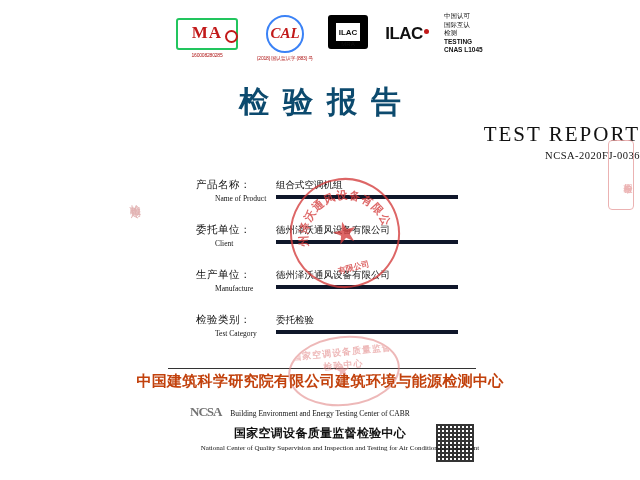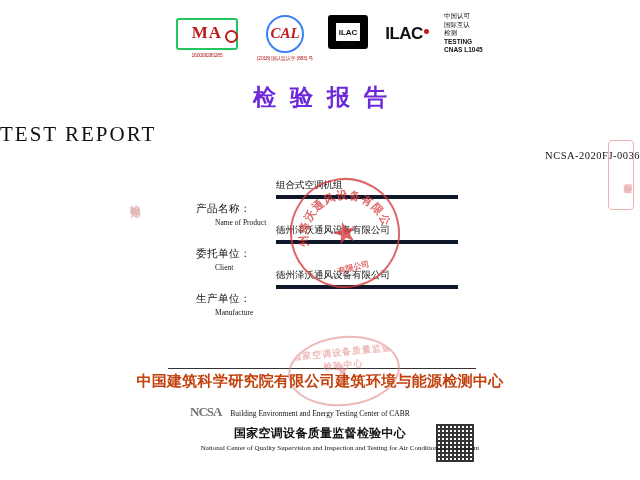--- a/index.html
+++ b/index.html
@@ -133,30 +133,30 @@
     text-align: left;
   }
   #cnas-text .en { font-weight: bold; }
 
   
   .title-cn {
     position: absolute;
     top: 82px; left: 0; width: 640px;
     text-align: center;
     font-family: "Liberation Serif", serif;
-    font-size: 23px;
+    font-size: 30px;
     font-weight: bold;
     letter-spacing: 14px;
     text-indent: 14px;
-    color: #6d28d9;
+    color: #0c4a6e;
   }
   .title-en {
     position: absolute;
     top: 122px; left: 0; width: 640px;
-    text-align: left;
+    text-align: right;
     font-family: "Liberation Serif", serif;
     font-size: 21px;
     letter-spacing: 2px;
     color: #111;
   }
   .report-no {
     position: absolute;
     top: 150px; left: 0; width: 640px;
     text-align: right;
     font-family: "Liberation Serif", serif;
@@ -181,21 +181,20 @@
     left: 0; top: 0;
     width: 80px;
   }
   .field-label .cn {
     display: block;
     font-family: "Liberation Serif", serif;
     font-size: 10.5px;
     color: #111;
     letter-spacing: 0.5px;
     white-space: nowrap;
-    margin-top: 24px;
   }
   .field-label .en {
     display: block;
     font-family: "Liberation Serif", serif;
     font-size: 7.5px;
     color: #111;
     margin-top: 2px;
     white-space: nowrap;
     margin-left: 19px;
   }
@@ -456,20 +455,27 @@
     </div>
 
     <div class="field-row">
       <div class="field-label">
         <span class="cn">生产单位：</span>
         <span class="en">Manufacture</span>
       </div>
       <div class="field-value">德州泽沃通风设备有限公司</div>
     </div>
 
+    <div class="field-row">
+      <div class="field-label">
+        <span class="cn">检验类别：</span>
+        <span class="en">Test Category</span>
+      </div>
+      <div class="field-value">委托检验</div>
+    </div>
   </div>
 
   <div class="stamp-round" id="stamp-main">
     <svg class="stamp-arc-text" viewBox="0 0 106 106">
       <defs>
         <path id="arcpath" d="M 14,58 A 39,39 0 0 1 92,58"></path>
       </defs>
       <text><textPath href="#arcpath" startOffset="50%" text-anchor="middle">德州泽沃通风设备有限公司</textPath></text>
     </svg>
     <div class="stamp-star">★</div>

